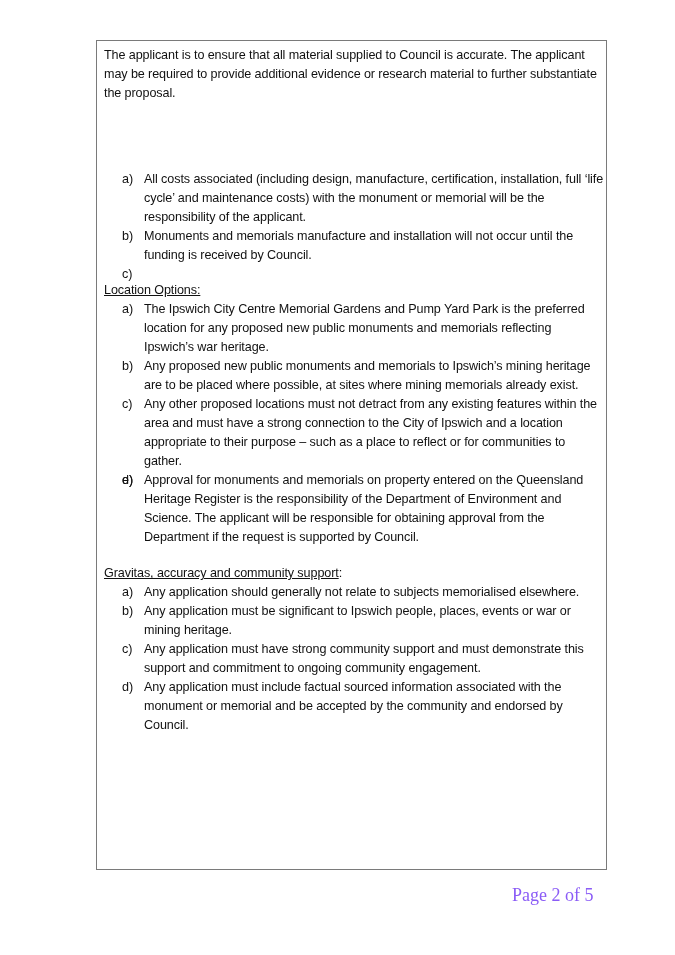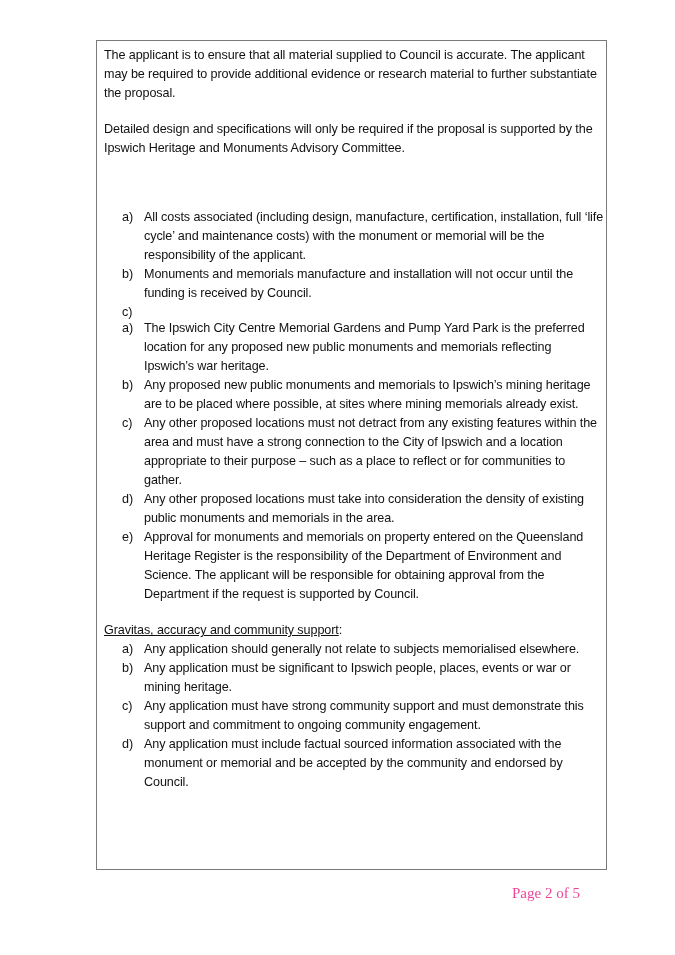--- a/index.html
+++ b/index.html
@@ -60,68 +60,67 @@
     ol.alpha li .marker {
       position: absolute;
       left: 18px;
       top: 0;
     }
     .footer {
       position: absolute;
       left: 512px;
       top: 885px;
       font-family: "Liberation Serif", "DejaVu Serif", serif;
-      font-size: 15px;
-      color: #ec4899;
+      font-size: 18px;
+      color: #8b5cf6;
     }
   </style>
 </head>
 <body>
 
 <div class="page-box">
   <div class="content">
 
     <p>The applicant is to ensure that all material supplied to Council is accurate.  The applicant may be required to provide additional evidence or research material to further substantiate the proposal.</p>
     <div class="gap"></div>
-    <p>Detailed design and specifications will only be required if the proposal is supported by the Ipswich Heritage and Monuments Advisory Committee.</p>
     <div class="gap2"></div>
 
     <div class="gap"></div>
 
     <ol class="alpha">
       <li>
         <span class="marker">a)</span>
         <span>All costs associated (including design, manufacture, certification, installation, full ‘life cycle’ and maintenance costs) with the monument or memorial will be the responsibility of the applicant.</span>
       </li>
       <li>
         <span class="marker">b)</span>
         <span>Monuments and memorials manufacture and installation will not occur until the funding is received by Council.</span>
       </li>
       <li>
         <span class="marker">c)</span>
       </li>
     </ol>
     <div class="gap"></div>
 
+    <p class="sub">Location Options:</p>
     <ol class="alpha">
       <li>
         <span class="marker">a)</span>
         <span>The Ipswich City Centre Memorial Gardens and Pump Yard Park is the preferred location for any proposed new public monuments and memorials reflecting Ipswich’s war heritage.</span>
       </li>
       <li>
         <span class="marker">b)</span>
         <span>Any proposed new public monuments and memorials to Ipswich’s mining heritage are to be placed where possible, at sites where mining memorials already exist.</span>
       </li>
       <li>
         <span class="marker">c)</span>
         <span>Any other proposed locations must not detract from any existing features within the area and must have a strong connection to the City of Ipswich and a location appropriate to their purpose – such as a place to reflect or for communities to gather.</span>
       </li>
       <li>
         <span class="marker">d)</span>
-        <span>Any other proposed locations must take into consideration the density of existing public monuments and memorials in the area.</span>
       </li>
       <li>
         <span class="marker">e)</span>
         <span>Approval for monuments and memorials on property entered on the Queensland Heritage Register is the responsibility of the Department of Environment and Science.  The applicant will be responsible for obtaining approval from the Department if the request is supported by Council.</span>
       </li>
     </ol>
     <div class="gap"></div>
 
     <p><span class="sub">Gravitas, accuracy and community support</span><span>:</span></p>
     <ol class="alpha">

